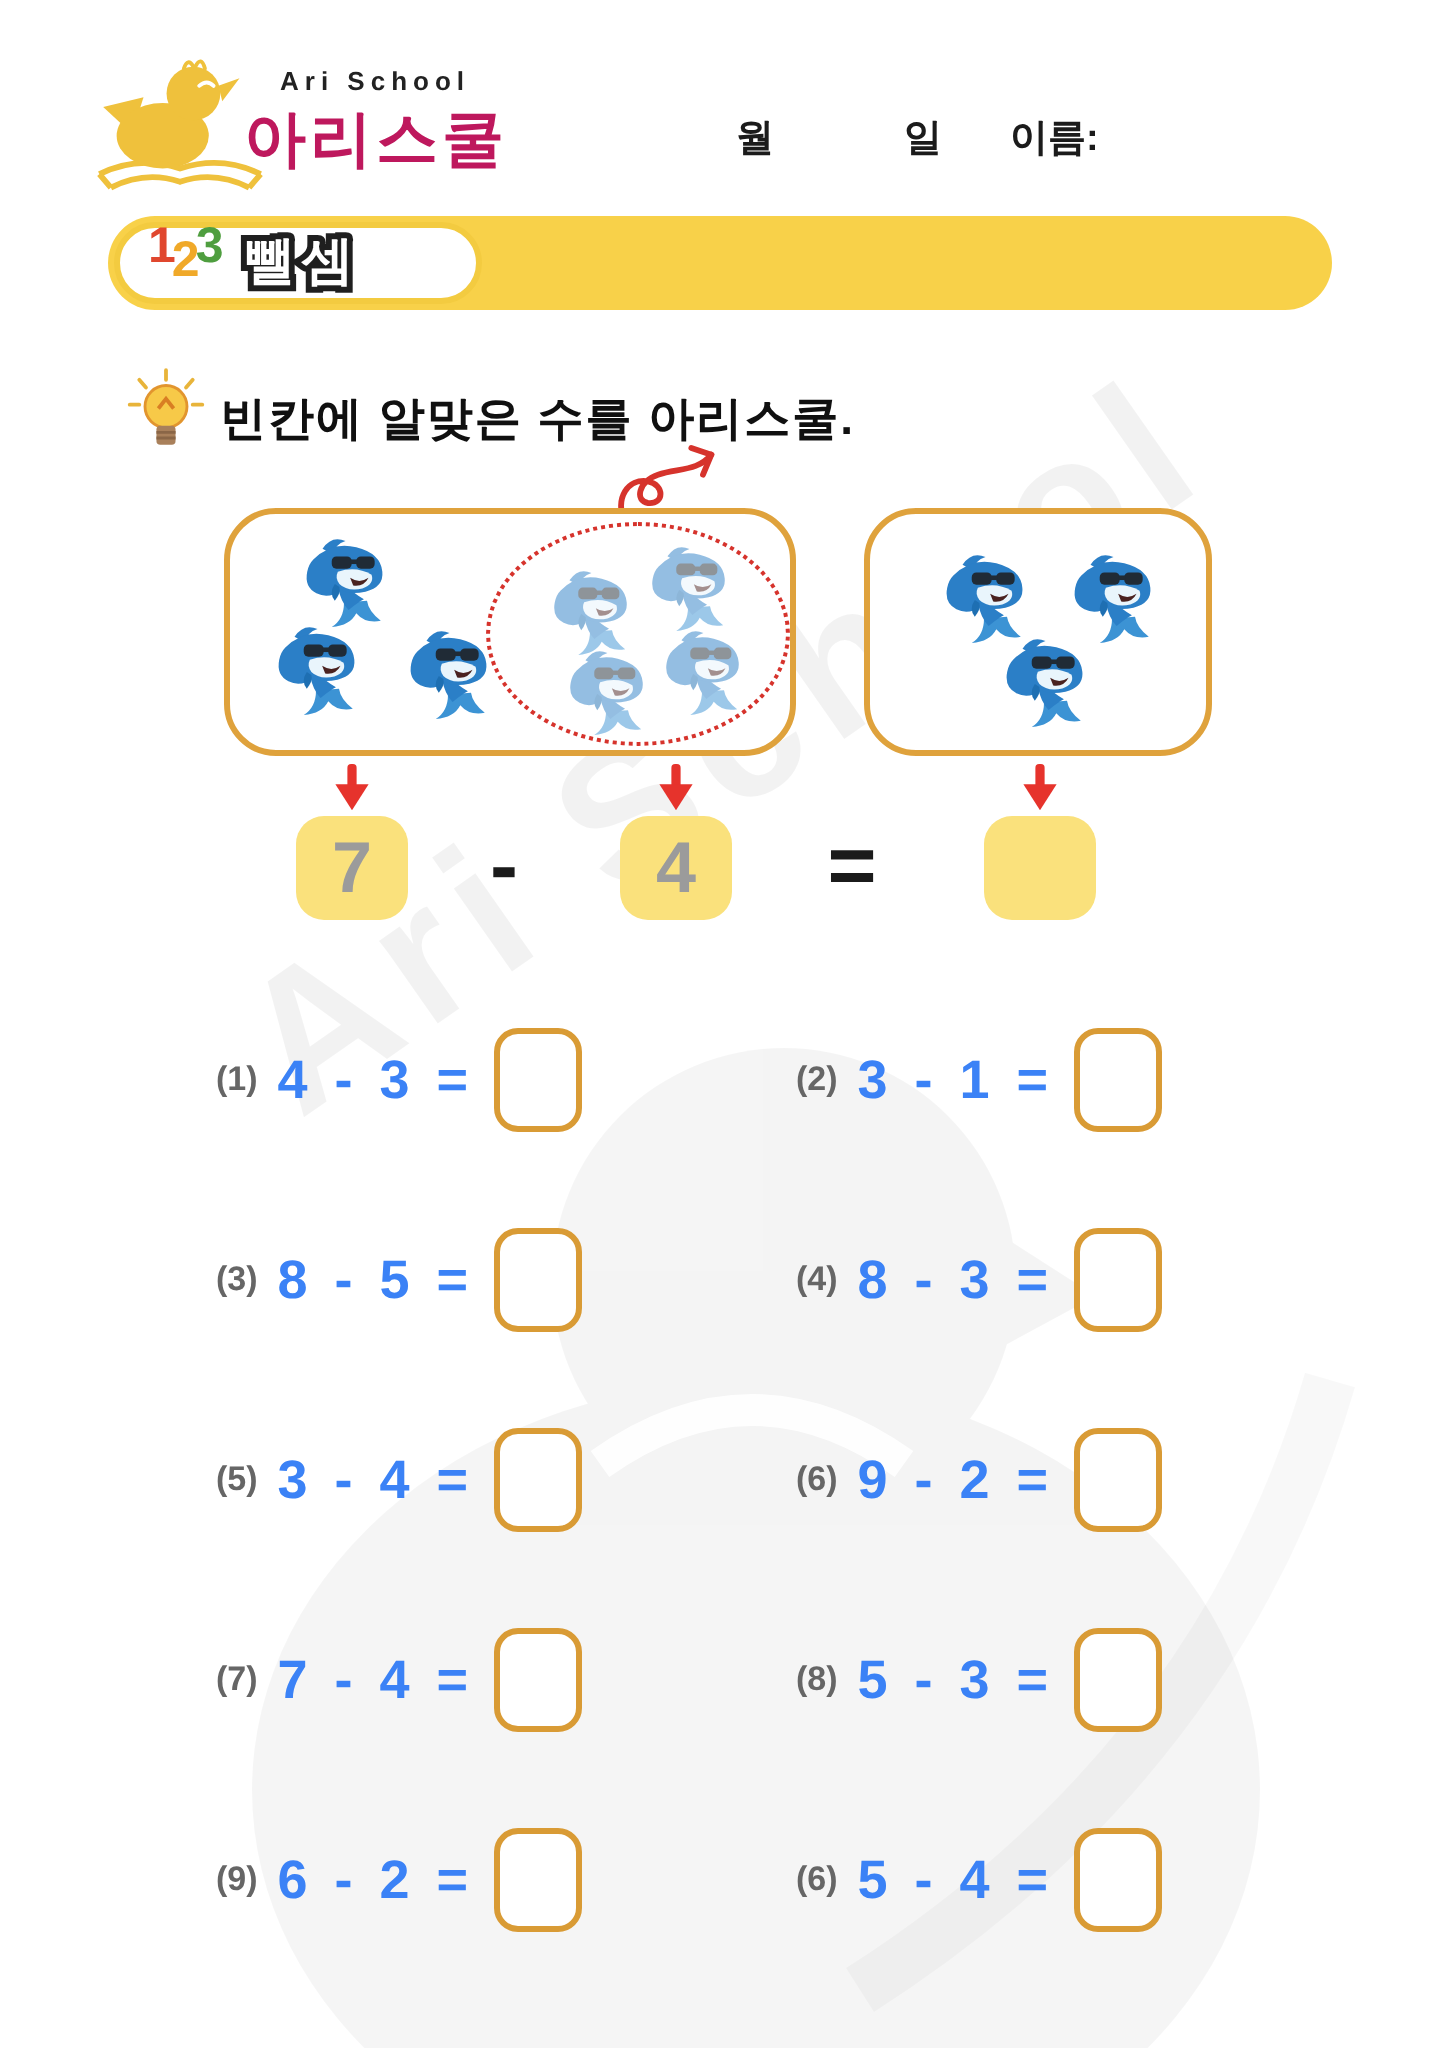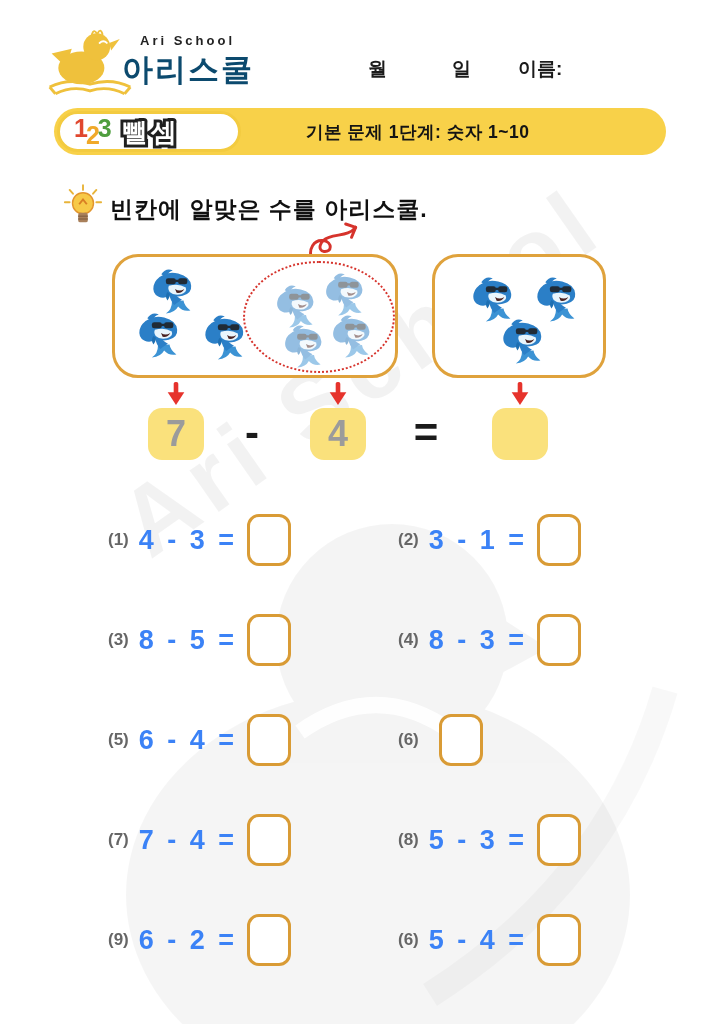--- a/index.html
+++ b/index.html
@@ -8,30 +8,30 @@
 
   
   .watermark { position:absolute; inset:0; z-index:0; pointer-events:none; }
 
   .content { position:absolute; inset:0; z-index:1; }
 
   
   .logo { position:absolute; left:42px; top:26px; width:96px; height:78px; }
   .brand { position:absolute; left:122px; top:33px; display:flex; flex-direction:column; }
   .brand-en { font-size:13px; font-weight:700; letter-spacing:3px; color:#222; margin-left:18px; }
-  .brand-ko { font-size:31px; font-weight:800; letter-spacing:2px; color:#0c4a6e; margin-top:1px; }
+  .brand-ko { font-size:31px; font-weight:800; letter-spacing:2px; color:#be185d; margin-top:1px; }
   .date-label { position:absolute; top:56px; font-size:19px; font-weight:800; color:#1b1b1b; }
-  .lbl-month { left:368px; } .lbl-day { left:452px; } .lbl-name { left:518px; }
+  .lbl-month { left:368px; } .lbl-day { left:452px; } .lbl-name { left:505px; }
 
   
   .banner { position:absolute; left:54px; top:108px; width:612px; height:47px;
             background:#F8D149; border-radius:24px; }
   .banner-pill { position:absolute; left:3px; top:3px; width:184px; height:41px;
             background:#ffffff; border:3px solid #F3CB40; border-radius:21px;
-            display:flex; align-items:center; padding-left:14px; gap:12px; }
+            display:flex; padding-left:14px; gap:12px; }
   .digits { font-size:25px; font-weight:900; letter-spacing:-2px; line-height:1; }
   .digits span { display:inline-block; }
   .d1 { color:#E0472E; transform:translateY(-3px); }
   .d2 { color:#F0A929; transform:translateY(4px); }
   .d3 { color:#4F9E3F; transform:translateY(-3px); }
   .bubble-wrap { position:relative; height:32px; display:flex; align-items:center; }
   .bubble { font-size:26px; font-weight:700; letter-spacing:3px; line-height:1; white-space:nowrap; }
   .bubble-back { -webkit-text-stroke:6px #1F1F1F; color:#1F1F1F; }
   .bubble-front { position:absolute; left:0; top:50%; transform:translateY(-50%); color:#ffffff; }
   .bubble-wrap .bubble-back { transform:translateY(0); }
@@ -138,21 +138,20 @@
     <div class="banner">
       <div class="banner-pill">
         <span class="digits">
           <span class="d1">1</span><span class="d2">2</span><span class="d3">3</span>
         </span>
         <span class="bubble-wrap">
           <span class="bubble bubble-back">뺄셈</span>
           <span class="bubble bubble-front">뺄셈</span>
         </span>
       </div>
-      <span class="banner-subtitle">기본 문제 1단계: 숫자 1~10</span>
     </div>
 
     <svg class="bulb" viewBox="0 0 44 52">
       <g stroke="#E8B43A" stroke-width="2" stroke-linecap="round">
         <line x1="22" y1="1" x2="22" y2="6"></line>
         <line x1="8" y1="6" x2="11.5" y2="10"></line>
         <line x1="36" y1="6" x2="32.5" y2="10"></line>
         <line x1="3" y1="19" x2="8" y2="19"></line>
         <line x1="41" y1="19" x2="36" y2="19"></line>
       </g>
@@ -237,25 +236,26 @@
         <span class="pexpr">8 - 5 =</span>
         <span class="pbox"></span>
       </div>
       <div class="problem">
         <span class="pno">(4)</span>
         <span class="pexpr">8 - 3 =</span>
         <span class="pbox"></span>
       </div>
       <div class="problem">
         <span class="pno">(5)</span>
-        <span class="pexpr">6 - 4 =</span>
+        <span class="pexpr">3 - 4 =</span>
         <span class="pbox"></span>
       </div>
       <div class="problem">
         <span class="pno">(6)</span>
+        <span class="pexpr">9 - 2 =</span>
         <span class="pbox"></span>
       </div>
       <div class="problem">
         <span class="pno">(7)</span>
         <span class="pexpr">7 - 4 =</span>
         <span class="pbox"></span>
       </div>
       <div class="problem">
         <span class="pno">(8)</span>
         <span class="pexpr">5 - 3 =</span>

